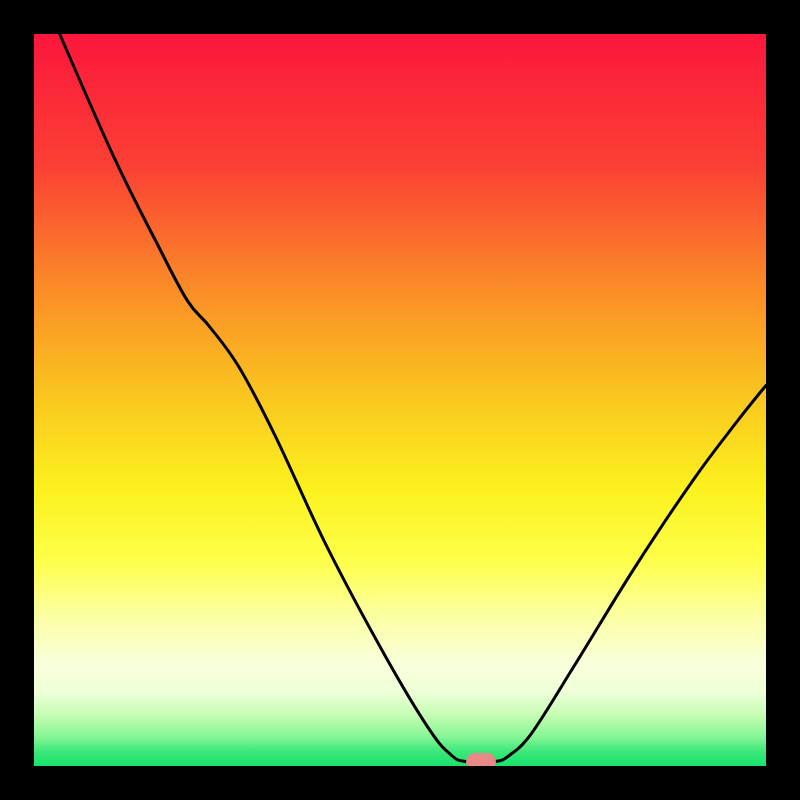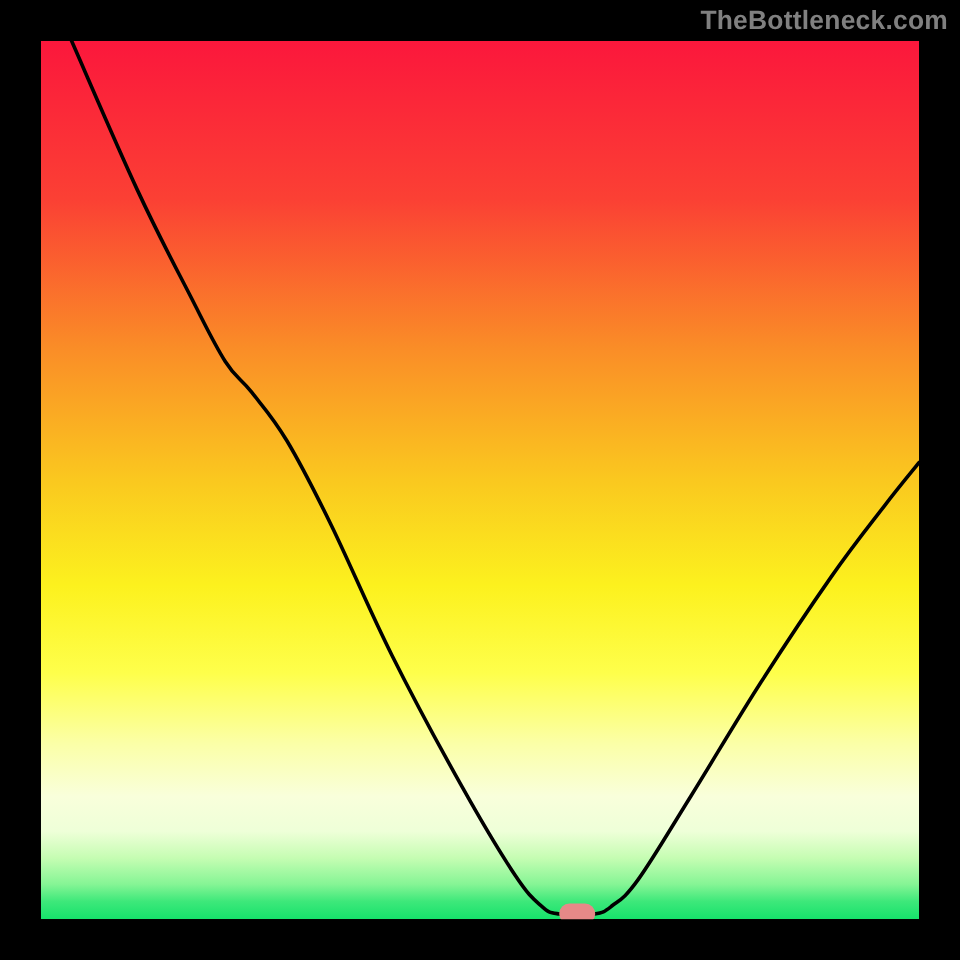--- a/index.html
+++ b/index.html
@@ -47,21 +47,20 @@
     height: 17px;
     border-radius: 10px;
     background: #e68988;
     z-index: 10;
   }
 </style>
 </head>
 <body>
 
 <div class="frame">
-  <div class="attribution">TheBottleneck.com</div>
   <div class="plot-area">
     <svg id="chart-svg" viewBox="0 0 732 732" preserveAspectRatio="none">
       <defs>
         <linearGradient id="bg-grad" x1="0" y1="0" x2="0" y2="1">
             <stop offset="0%" stop-color="#fb173c"></stop>
             <stop offset="18%" stop-color="#fb4034"></stop>
             <stop offset="35%" stop-color="#fa8d27"></stop>
             <stop offset="50%" stop-color="#fac81f"></stop>
             <stop offset="62%" stop-color="#fcf11e"></stop>
             <stop offset="72%" stop-color="#feff4b"></stop>

